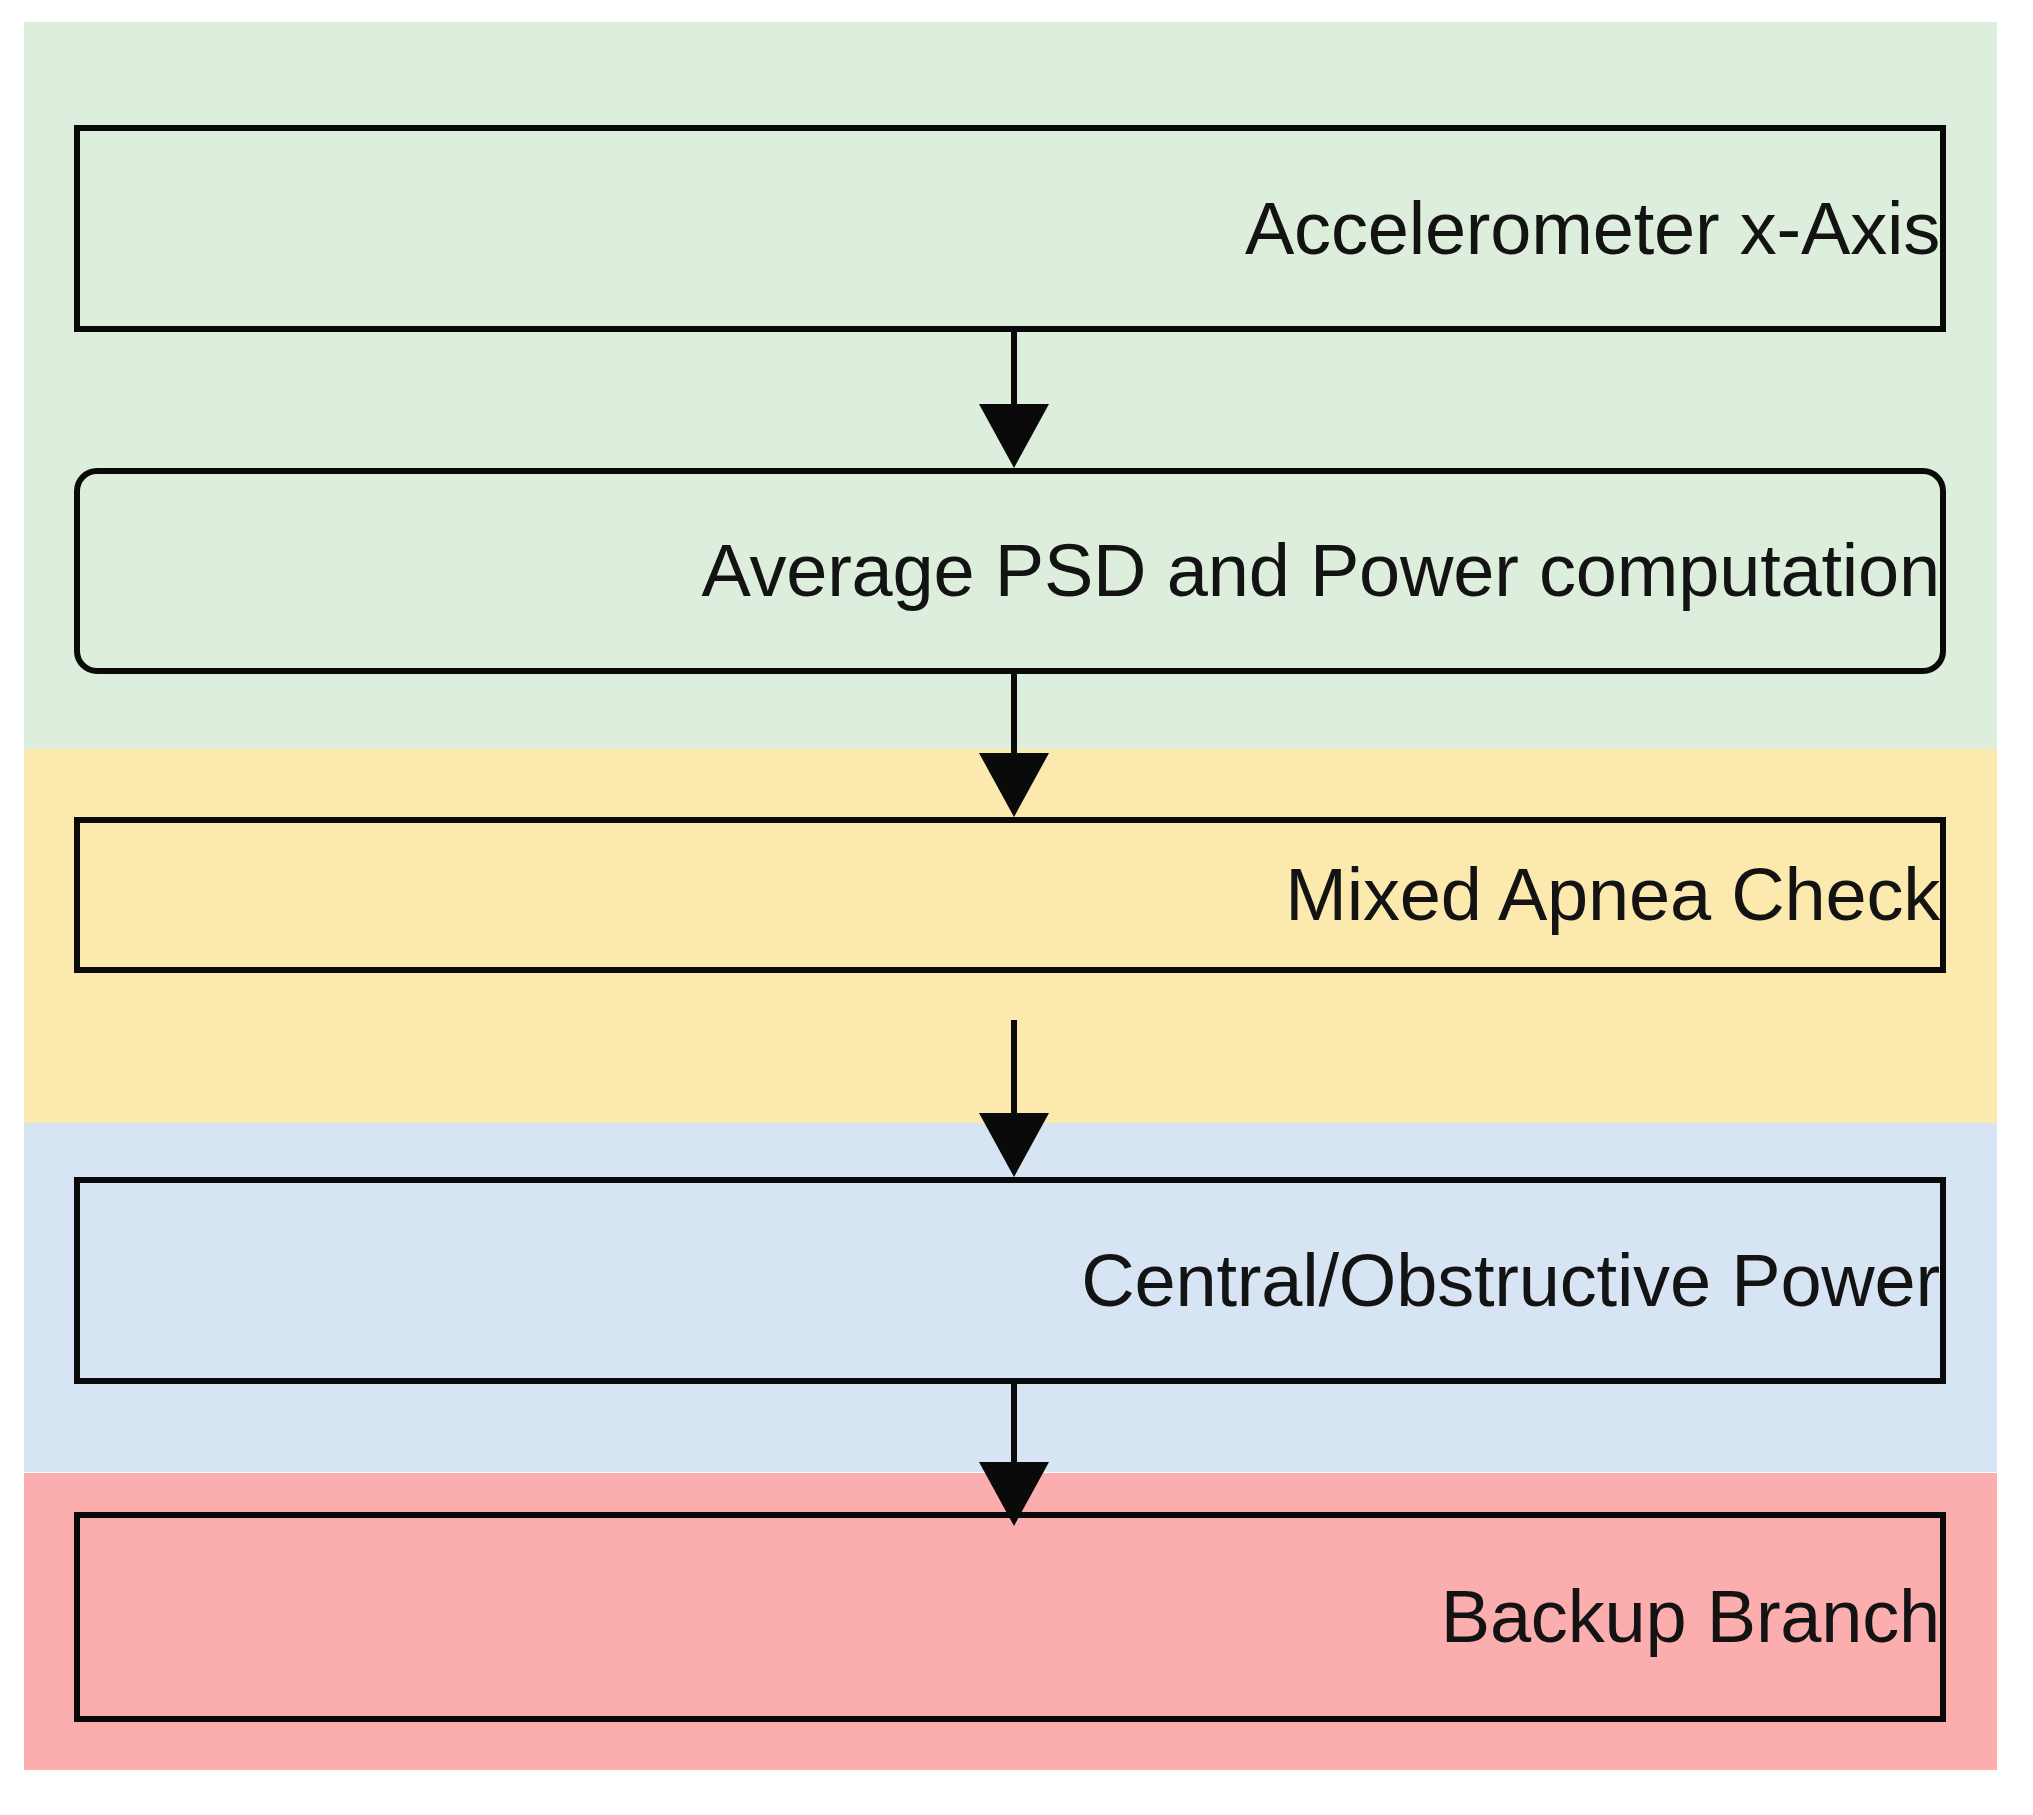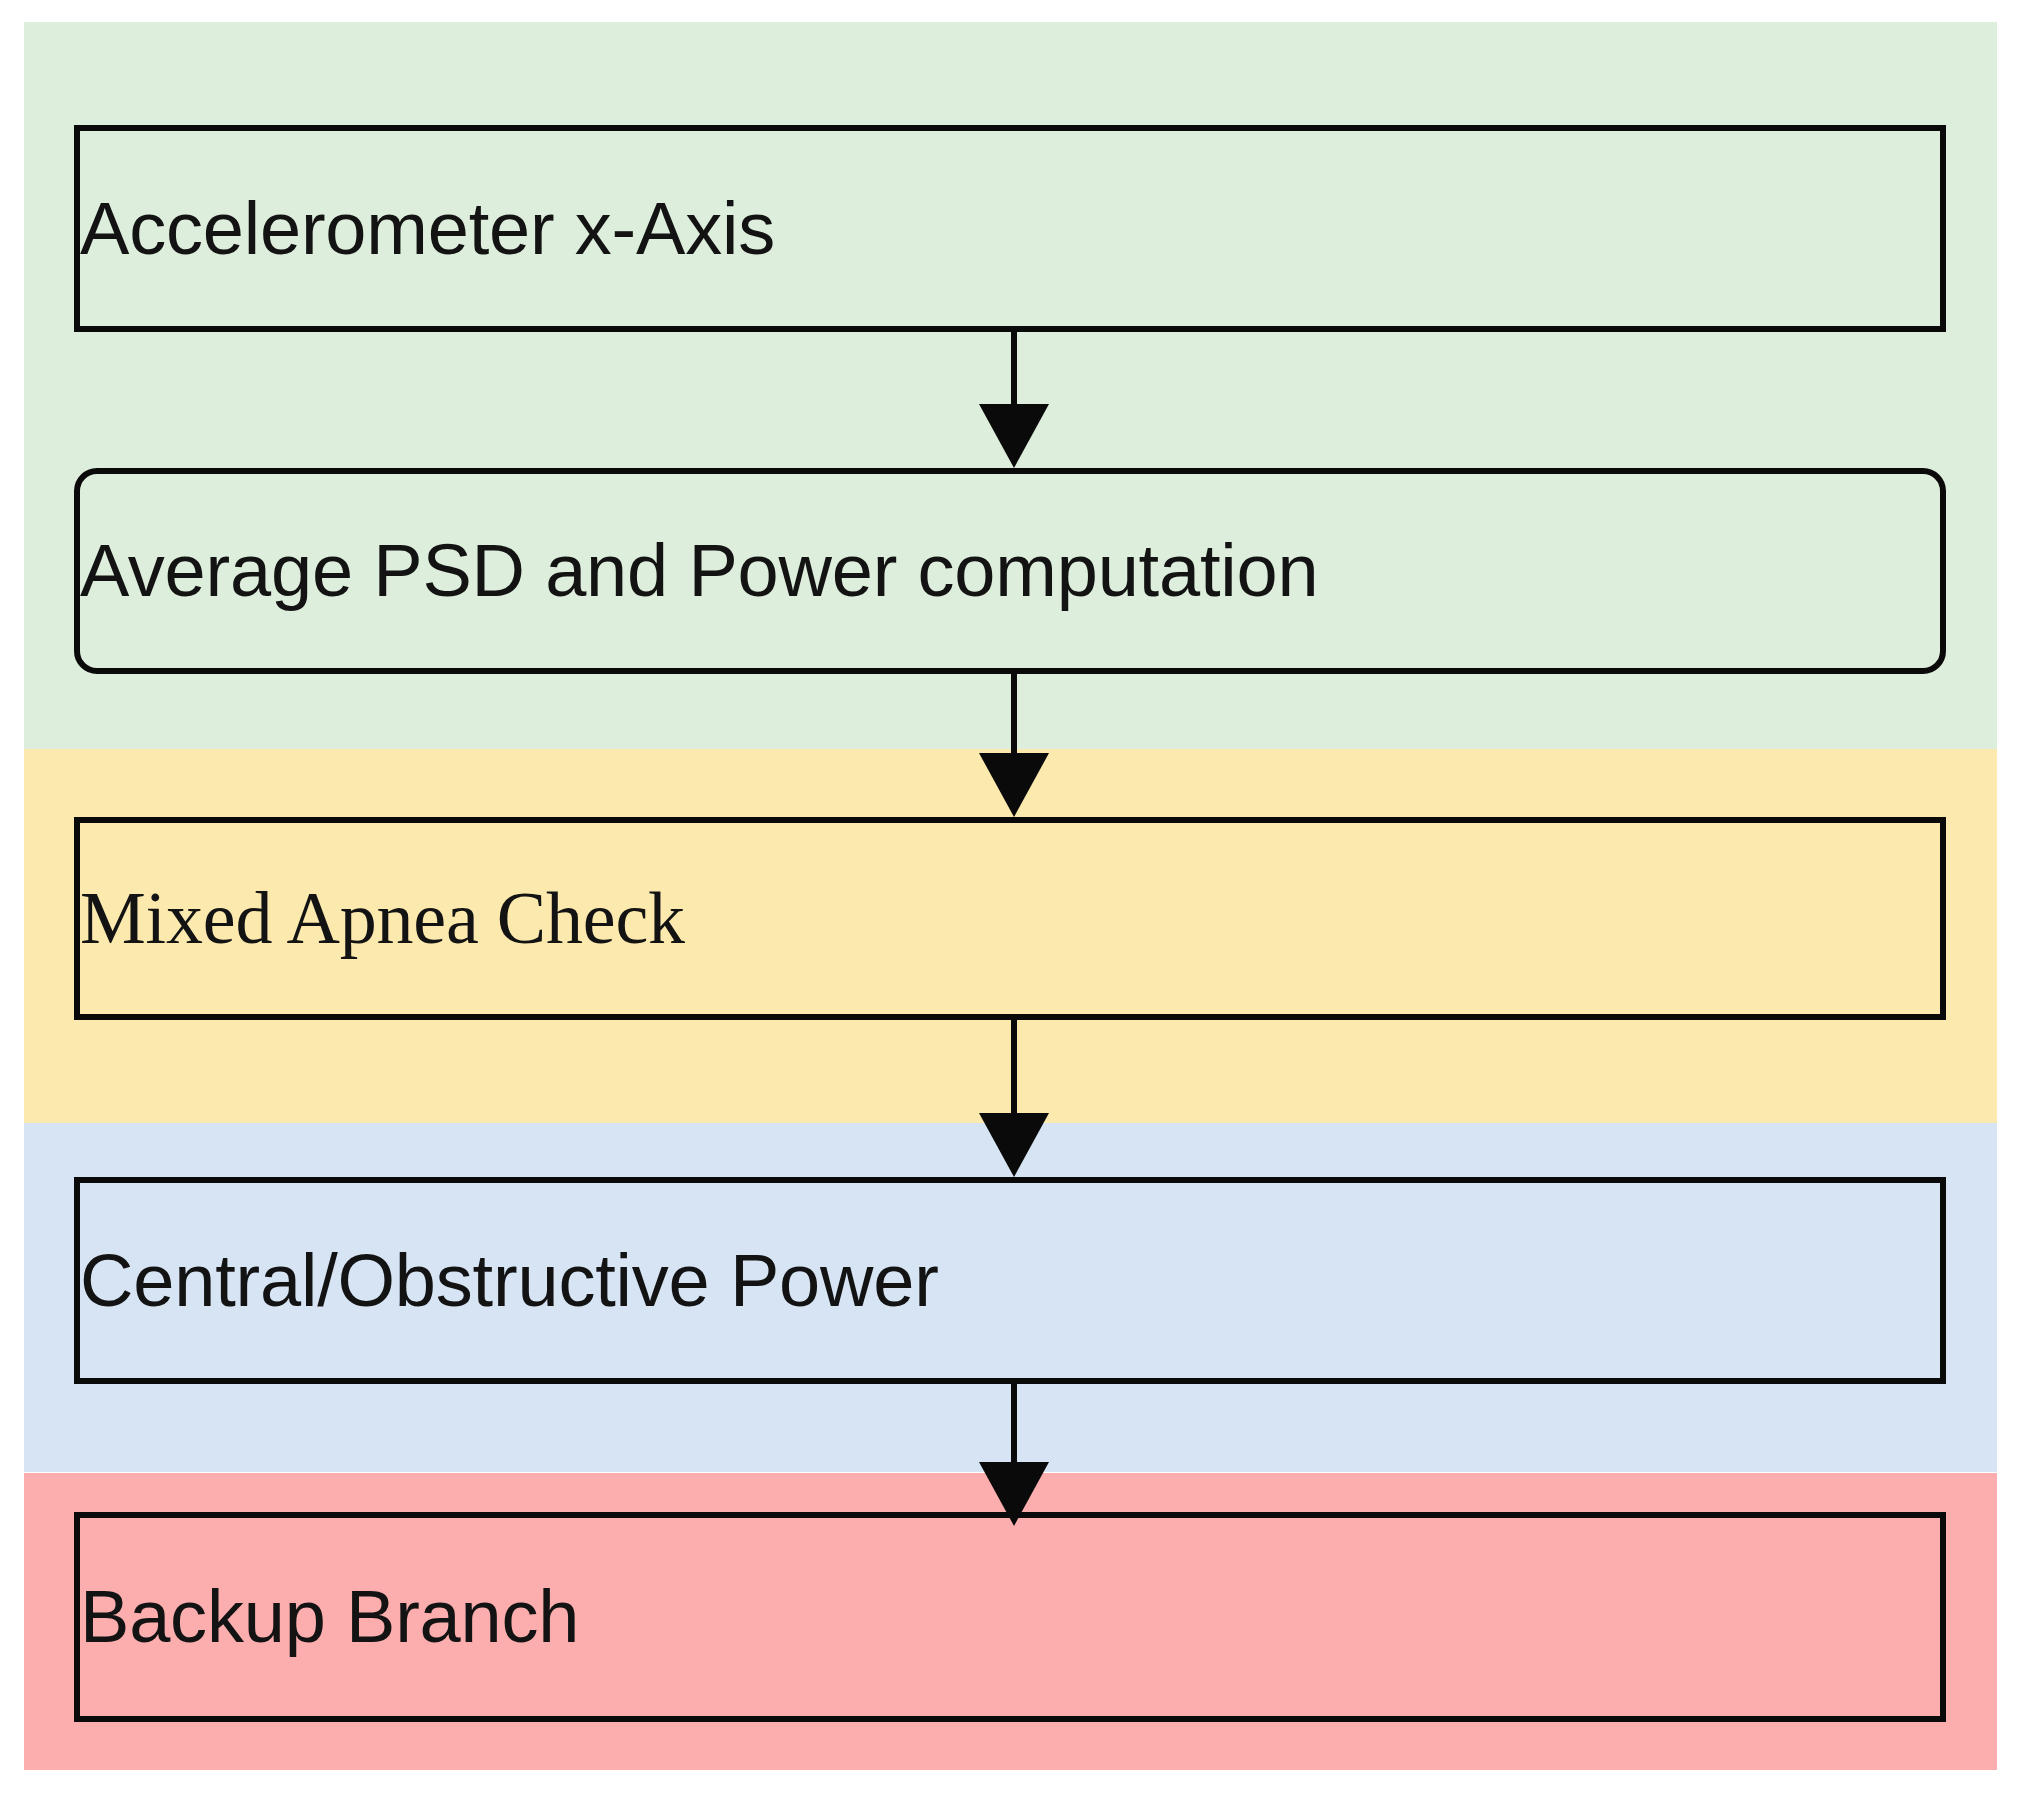--- a/index.html
+++ b/index.html
@@ -33,36 +33,36 @@
 
   
   .node {
     position: absolute;
     left: 74px;
     width: 1872px;
     box-sizing: border-box;
     border: 6.8px solid #0a0a0a;
     display: flex;
     align-items: center;
-    justify-content: flex-start;
+    justify-content: flex-end;
     background: transparent;
   }
   .node-label {
     font-size: 74px;
     line-height: 1.05;
     color: #131313;
     letter-spacing: -0.2px;
     white-space: nowrap;
     text-align: center;
     font-weight: 400;
   }
 
   .node-1 { top: 125px;  height: 207px; }
   .node-2 { top: 468px;  height: 206px; border-radius: 23px; }
-  .node-3 { top: 817px;  height: 203px; font-family: Liberation Serif, serif; }
+  .node-3 { top: 817px;  height: 156px; }
   .node-4 { top: 1177px; height: 207px; }
   .node-5 { top: 1480px; height: 210px; margin-top: 32px; }
 
   
   .arrow {
     position: absolute;
     left: 1006px;
     width: 15.6px;
   }
   .arrow .shaft {

